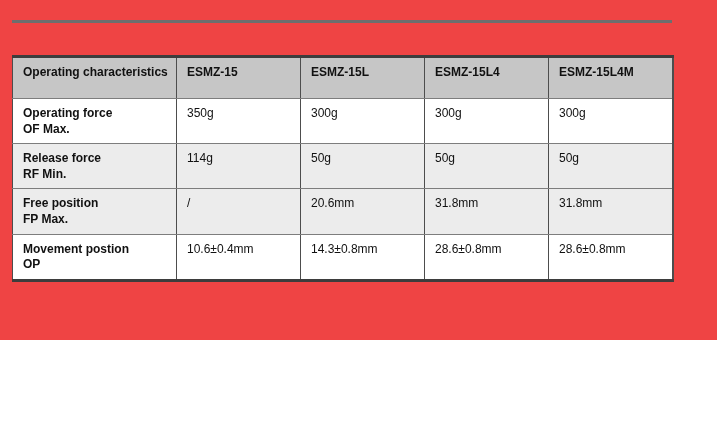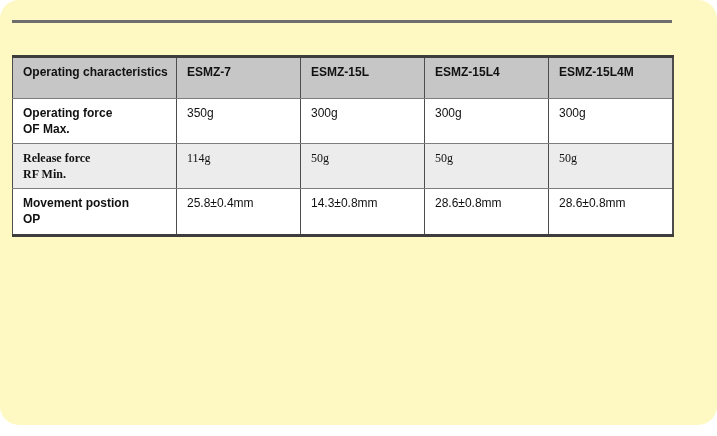--- a/index.html
+++ b/index.html
@@ -3,26 +3,25 @@
 <meta charset="utf-8">
 <style>
   html, body {
     margin: 0;
     padding: 0;
     background: #ffffff;
   }
   .page {
     position: relative;
     width: 717px;
-    height: 425px;
-    background: #fef9c3;
+    height: 340px;
+    background: #ef4444;
     font-family: "Liberation Sans", sans-serif;
     color: #111111;
     overflow: hidden;
-    border-radius: 19px;
   }
   .top-rule {
     position: absolute;
     left: 12px;
     top: 20px;
     width: 660px;
     height: 3px;
     background: #6e6e6e;
   }
   table.spec {
@@ -58,21 +57,20 @@
   }
   table.spec tbody th {
     font-weight: bold;
   }
   table.spec tbody td {
     font-weight: normal;
   }
   table.spec tr.alt th,
   table.spec tr.alt td {
     background: #ececec;
-    font-family: Liberation Serif, serif;
   }
   table.spec tr.plain th,
   table.spec tr.plain td {
     background: #ffffff;
   }
   .lbl, .sub {
     display: block;
   }
 </style>
 </head>
@@ -85,21 +83,21 @@
     <colgroup>
       <col class="c0">
         <col class="cn">
         <col class="cn">
         <col class="cn">
         <col class="cn">
     </colgroup>
     <thead>
       <tr>
         <th>Operating characteristics</th>
-        <th>ESMZ-7</th>
+        <th>ESMZ-15</th>
         <th>ESMZ-15L</th>
         <th>ESMZ-15L4</th>
         <th>ESMZ-15L4M</th>
       </tr>
     </thead>
     <tbody>
       <tr class="plain">
         <th>
           <span class="lbl">Operating force</span>
           <span class="sub">OF Max.</span>
@@ -112,25 +110,35 @@
       <tr class="alt">
         <th>
           <span class="lbl">Release force</span>
           <span class="sub">RF Min.</span>
         </th>
         <td>114g</td>
         <td>50g</td>
         <td>50g</td>
         <td>50g</td>
       </tr>
+      <tr class="alt">
+        <th>
+          <span class="lbl">Free position</span>
+          <span class="sub">FP Max.</span>
+        </th>
+        <td>/</td>
+        <td>20.6mm</td>
+        <td>31.8mm</td>
+        <td>31.8mm</td>
+      </tr>
       <tr class="plain">
         <th>
           <span class="lbl">Movement postion</span>
           <span class="sub">OP</span>
         </th>
-        <td>25.8±0.4mm</td>
+        <td>10.6±0.4mm</td>
         <td>14.3±0.8mm</td>
         <td>28.6±0.8mm</td>
         <td>28.6±0.8mm</td>
       </tr>
     </tbody>
   </table>
 </div>
 
 </body></html>

